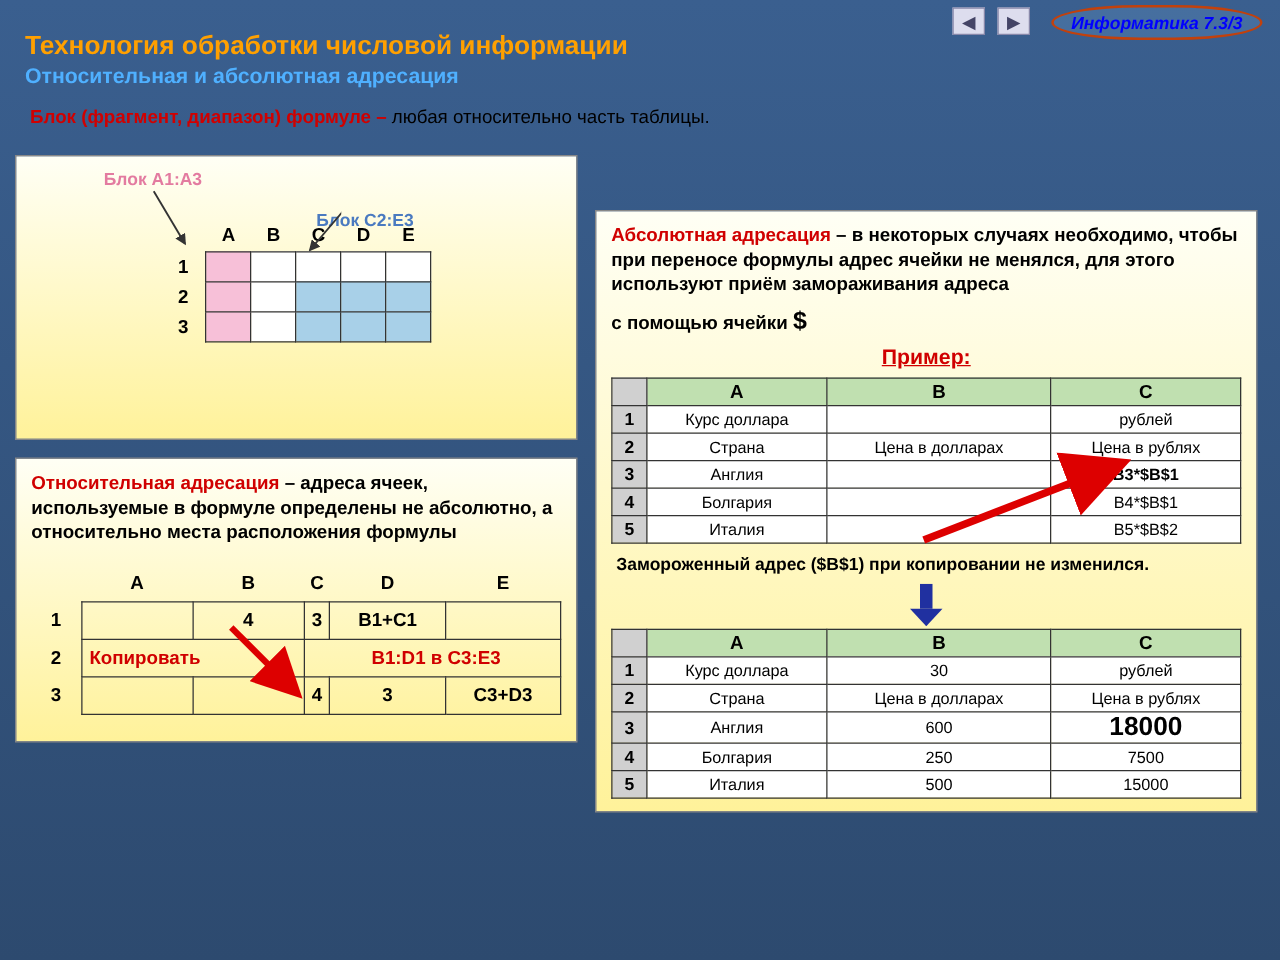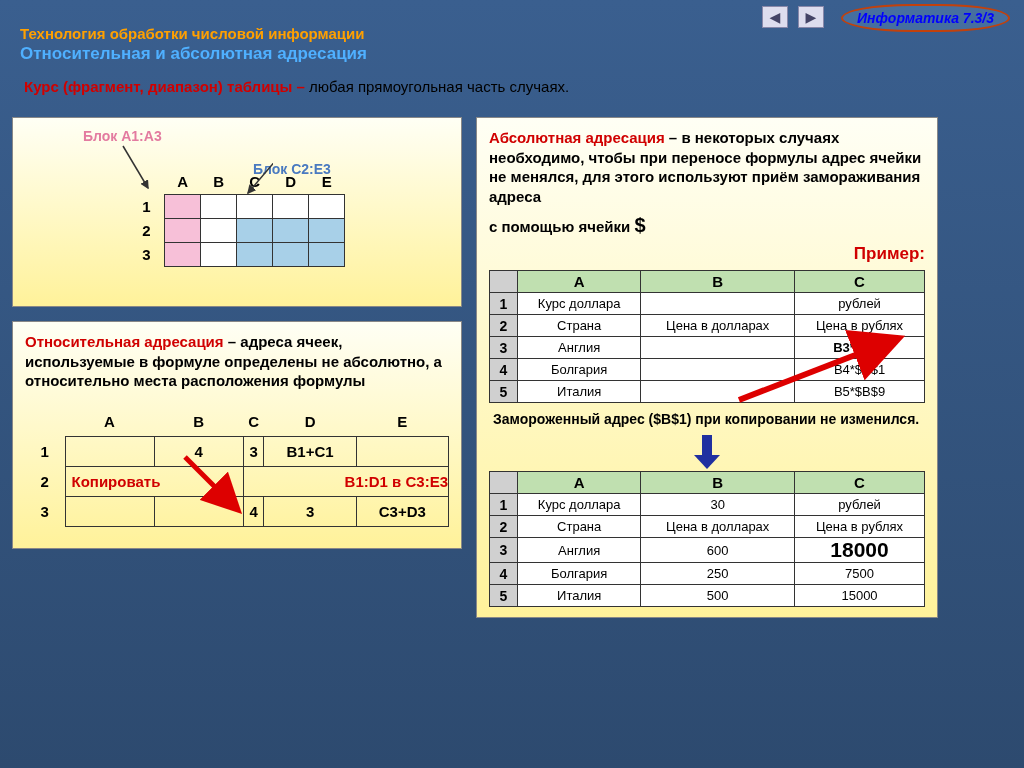--- a/index.html
+++ b/index.html
@@ -9,46 +9,46 @@
     font-family: Arial, sans-serif;
     font-size: 13px;
     position: relative;
     overflow: hidden;
   }
   .nav-btns { position: absolute; top: 6px; right: 200px; display: flex; gap: 10px; }
   .nav-btn { width: 26px; height: 22px; background: #dde; border: 1px solid #88a; display:flex; align-items:center; justify-content:center; cursor:pointer; color:#446; font-size:14px; }
   .badge { position: absolute; top: 4px; right: 14px; border: 2px solid #c2410c;
     border-radius: 50% / 60%; padding: 4px 14px; font-style: italic; font-weight: bold;
     color: #00f; background: rgba(100,150,200,0.3); font-size:14px; }
-  .title1 { color: #ffa000; font-weight: bold; font-size: 15px; margin: 25px 0 2px 20px; }
+  .title1 { color: #ffa000; font-weight: bold; font-size: 21px; margin: 25px 0 2px 20px; }
   .title2 { color: #4fb0ff; font-weight: bold; font-size: 17px; margin: 0 0 14px 20px; }
   .def { color: #000; font-size: 15px; margin: 0 0 22px 24px; }
   .def .red { color: #d00000; font-weight: bold; }
   .columns { display: flex; gap: 14px; padding: 0 12px; }
   .col-left { width: 450px; display:flex; flex-direction:column; gap:14px;}
-  .col-right { width: 462px; display:flex; flex-direction:column; gap:10px;}
+  .col-right { width: 530px; display:flex; flex-direction:column; gap:10px;margin-top:44px;}
   .panel { background: linear-gradient(to bottom, #fffff5 0%, #fff29a 100%);
     border: 1px solid #888; padding: 10px 12px; position:relative; }
   .lbl { font-size: 14px; font-weight: bold; position:absolute; }
   .lbl-pink { color: #e37ba0; }
   .lbl-blue { color: #4a7ac0; }
   table.mini { border-collapse: collapse; margin: 42px auto 10px; }
   table.mini td, table.mini th { border: 1px solid #333; width: 36px; height: 24px; text-align:center; font-size:15px; font-weight:bold; background:#fff; }
   table.mini th { background: transparent; border:none; }
   table.mini .rowh { background: transparent; border:none; font-weight:bold; }
   .pink-cell { background: #f7c0d8 !important; }
   .blue-cell { background: #a8d0e8 !important; }
   .para { font-size: 15px; font-weight: bold; line-height: 1.3; }
   .para .red { color: #d00000; }
   table.rel { border-collapse: collapse; margin: 16px auto 6px; width: 100%; }
   table.rel td, table.rel th { border: 1px solid #333; height: 30px; text-align:center; font-size:15px; font-weight:bold; }
   table.rel th { border: none; }
   table.rel .rowh { border:none; width:40px; }
   .copy-row td { color:#d00000; font-size:13px; }
-  .example-lbl { text-align:right; color:#d00000; font-weight:bold; font-size:17px; margin:6px 0; }
+  .example-lbl { text-align:center; color:#d00000; font-weight:bold; font-size:17px; margin:6px 0;text-decoration:underline; }
   table.ex { border-collapse: collapse; width: 100%; font-size:13px; }
   table.ex th { background: #c0e0b0; border:1px solid #333; height:22px; font-size:15px; font-weight:bold; }
   table.ex td { background: #fff; border:1px solid #333; height:22px; text-align:center; }
   table.ex .hdr { background: #d0d0d0; width:28px; font-weight:bold; font-size:14px; }
   table.ex .corner { background: #d0d0d0; }
   .note { font-weight:bold; font-size:14px; margin:8px 4px; }
   svg.arrow { position:absolute; pointer-events:none; }
   .down-arrow { display:block; margin: 2px auto; }
 </style>
 </head>
@@ -56,27 +56,27 @@
 
 <div class="nav-btns">
   <div class="nav-btn">◀</div>
   <div class="nav-btn">▶</div>
 </div>
 <div class="badge">Информатика  7.3/3</div>
 
 <div class="title1">Технология обработки числовой информации</div>
 <div class="title2">Относительная и абсолютная адресация</div>
 <div class="def">
-  <span class="red">Курс (фрагмент, диапазон) таблицы – </span><span>любая прямоугольная часть случаях.</span>
+  <span class="red">Блок (фрагмент, диапазон) формуле – </span><span>любая относительно часть таблицы.</span>
 </div>
 
 <div class="columns">
   <div class="col-left">
 
-    <div class="panel" style="height:190px;">
+    <div class="panel" style="height:228px;">
       <span class="lbl lbl-pink" style="left:70px; top:10px;">Блок A1:A3</span>
       <span class="lbl lbl-blue" style="left:240px; top:10px;margin-top:33px;">Блок C2:E3</span>
       <svg class="arrow" style="left:60px; top:20px;" width="200" height="60">
         <defs>
             <marker id="ah1" markerWidth="6" markerHeight="6" refX="5" refY="3" orient="auto">
               <path d="M0,0 L6,3 L0,6 Z" fill="#333"></path>
             </marker>
           </defs>
         <line x1="50" y1="8" x2="75" y2="50" stroke="#333" stroke-width="1.5" marker-end="url(#ah1)"></line>
         <line x1="215" y1="8" x2="175" y2="55" stroke="#333" stroke-width="1.5" marker-end="url(#ah1)"></line>
@@ -138,21 +138,21 @@
                 <td class="rowh">1</td>
           <td></td>
           <td>4</td>
           <td>3</td>
           <td>B1+C1</td>
           <td></td>
         </tr>
         <tr class="copy-row">
                 <td class="rowh" style="color:#000;">2</td>
           <td colspan="2" style="text-align:left;padding-left:6px;">Копировать</td>
-          <td colspan="3" style="text-align:right;padding-left:6px;">B1:D1 в C3:E3</td>
+          <td colspan="3" style="text-align:center;padding-left:6px;">B1:D1 в C3:E3</td>
         </tr>
         <tr>
                 <td class="rowh">3</td>
           <td></td>
           <td></td>
           <td>4</td>
           <td>3</td>
           <td>C3+D3</td>
         </tr>
       </tbody>
@@ -210,21 +210,21 @@
         <tr>
                 <td class="hdr">4</td>
           <td>Болгария</td>
                 <td></td>
                 <td>B4*$B$1</td>
               </tr>
         <tr>
                 <td class="hdr">5</td>
           <td>Италия</td>
                 <td></td>
-                <td>B5*$B$9</td>
+                <td>B5*$B$2</td>
               </tr>
       </tbody>
           </table>
       <svg class="arrow" style="left:240px; top:60px;" width="220" height="80">
         <defs>
               <marker id="ra2" markerWidth="9" markerHeight="9" refX="7" refY="4.5" orient="auto">
                 <path d="M0,0 L9,4.5 L0,9 Z" fill="#d00"></path>
               </marker>
             </defs>
         <line x1="10" y1="70" x2="165" y2="10" stroke="#d00" stroke-width="6" marker-end="url(#ra2)"></line>

